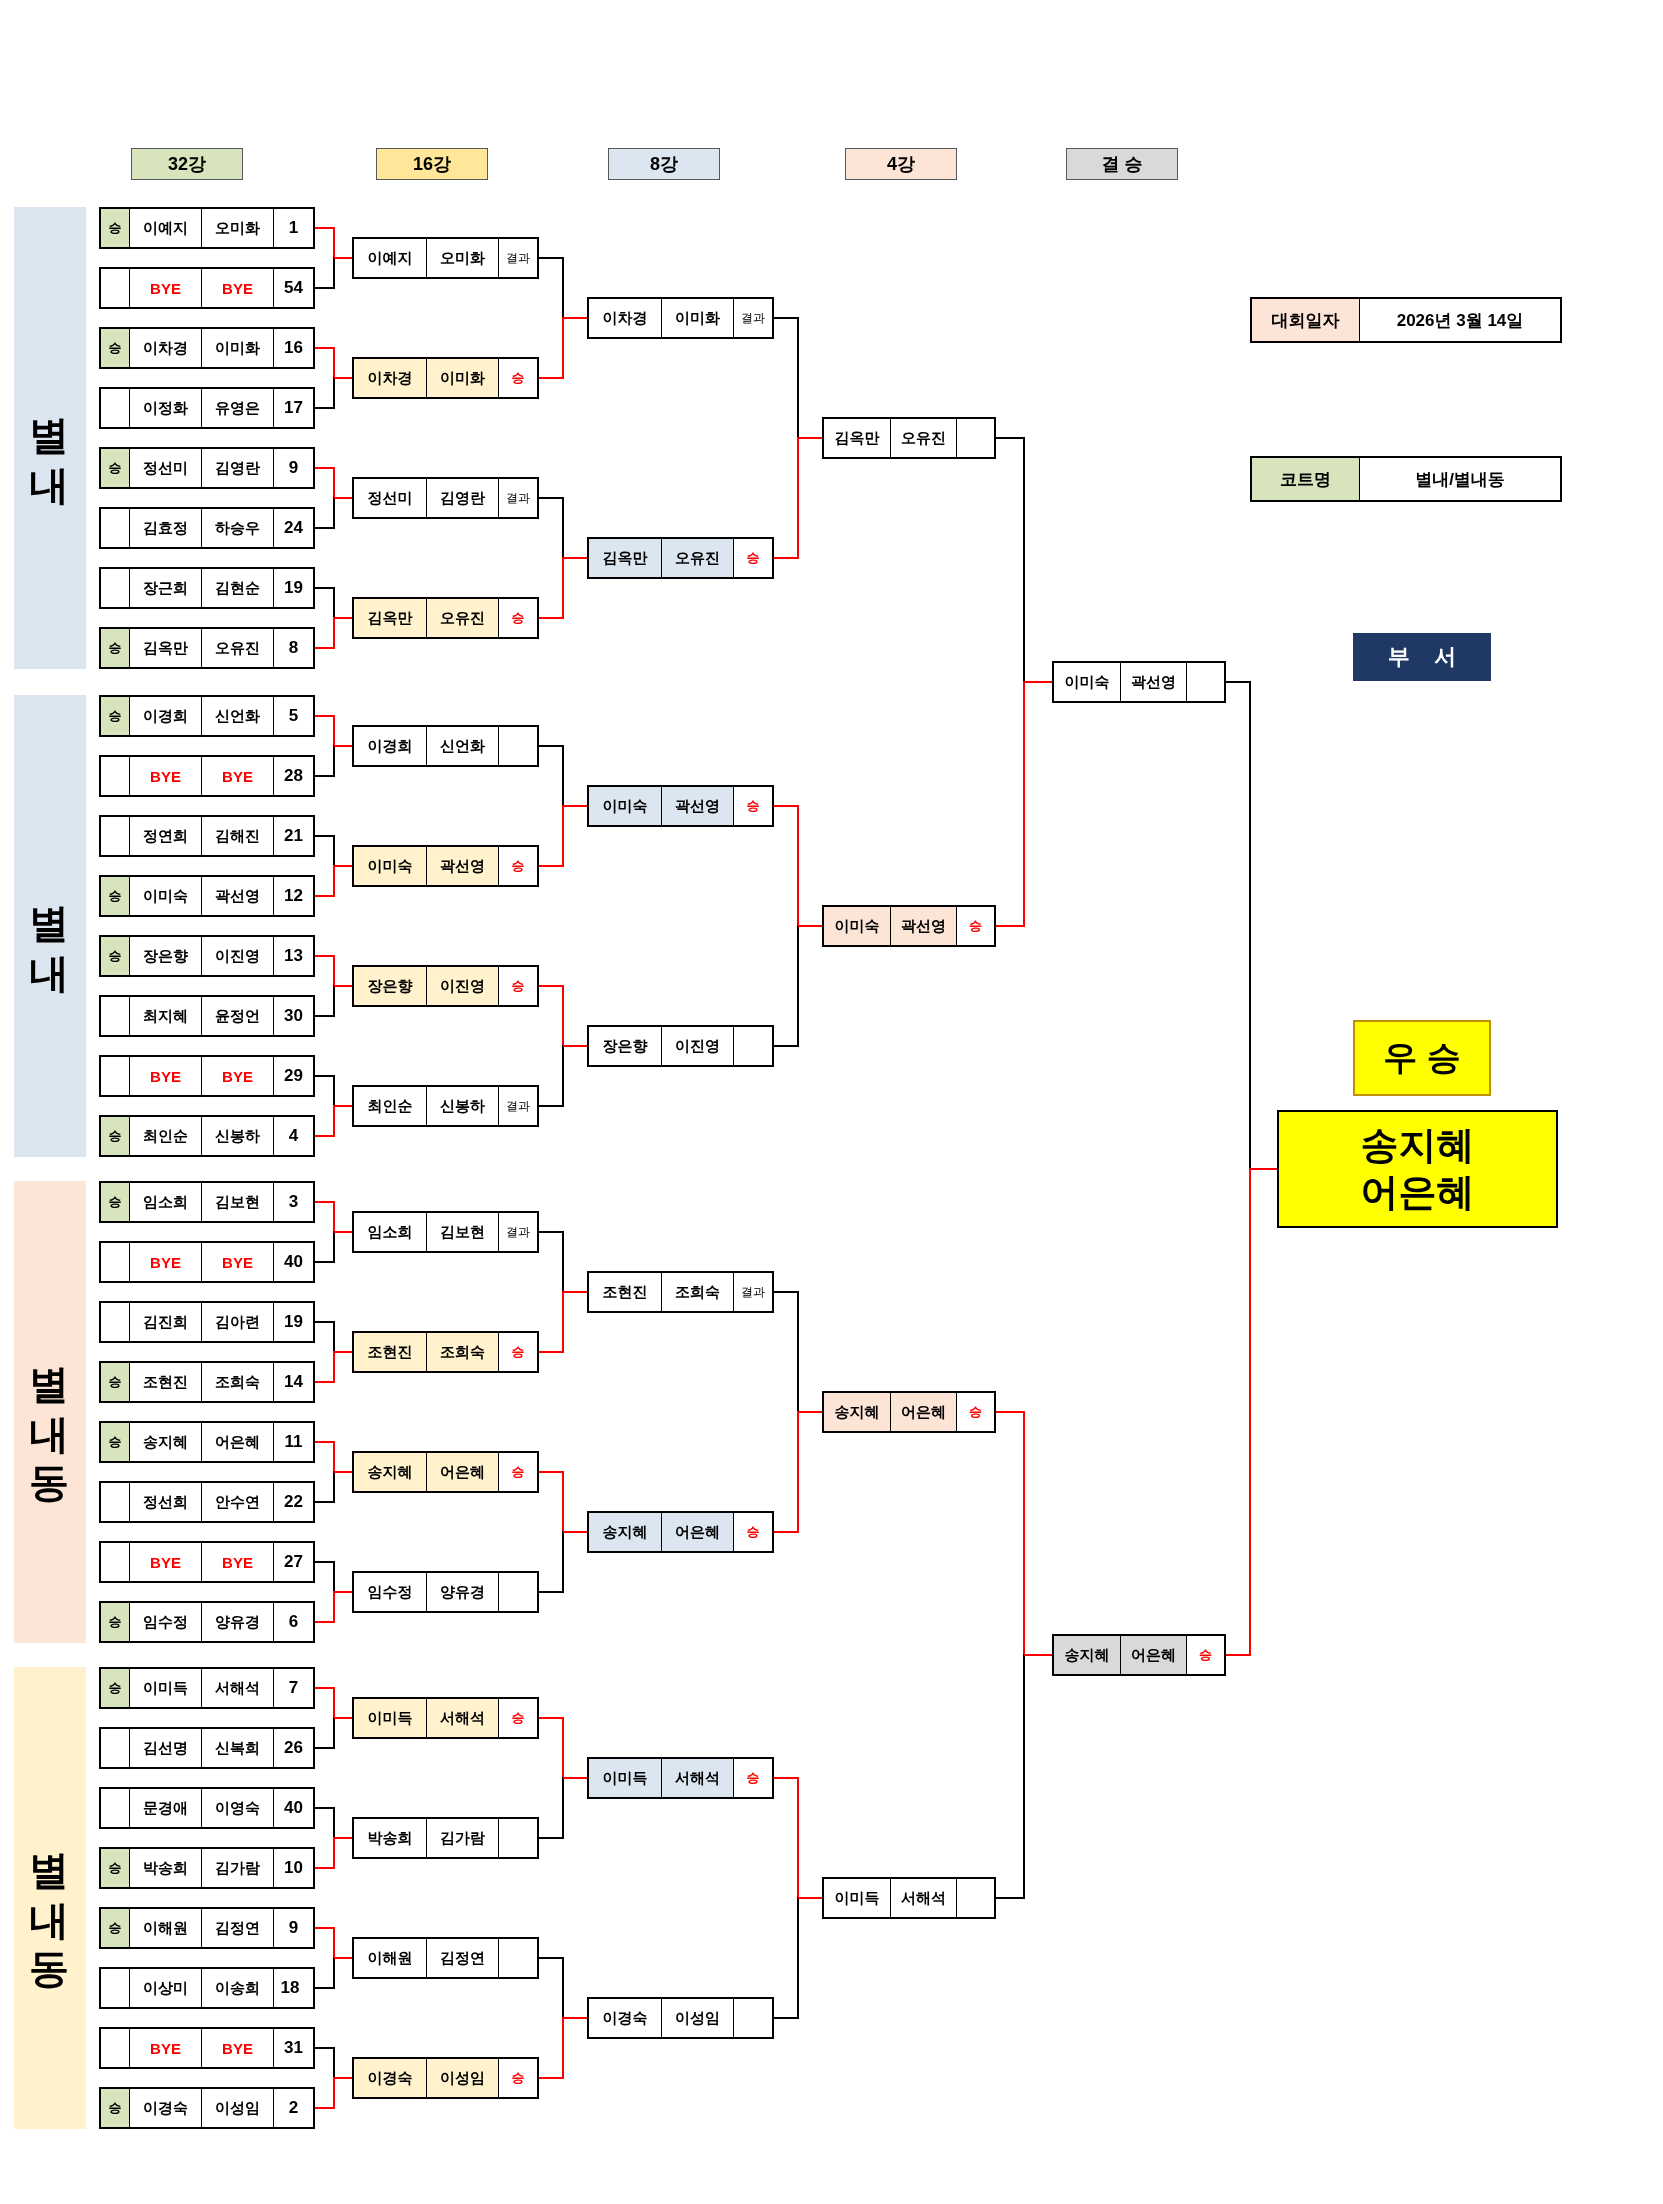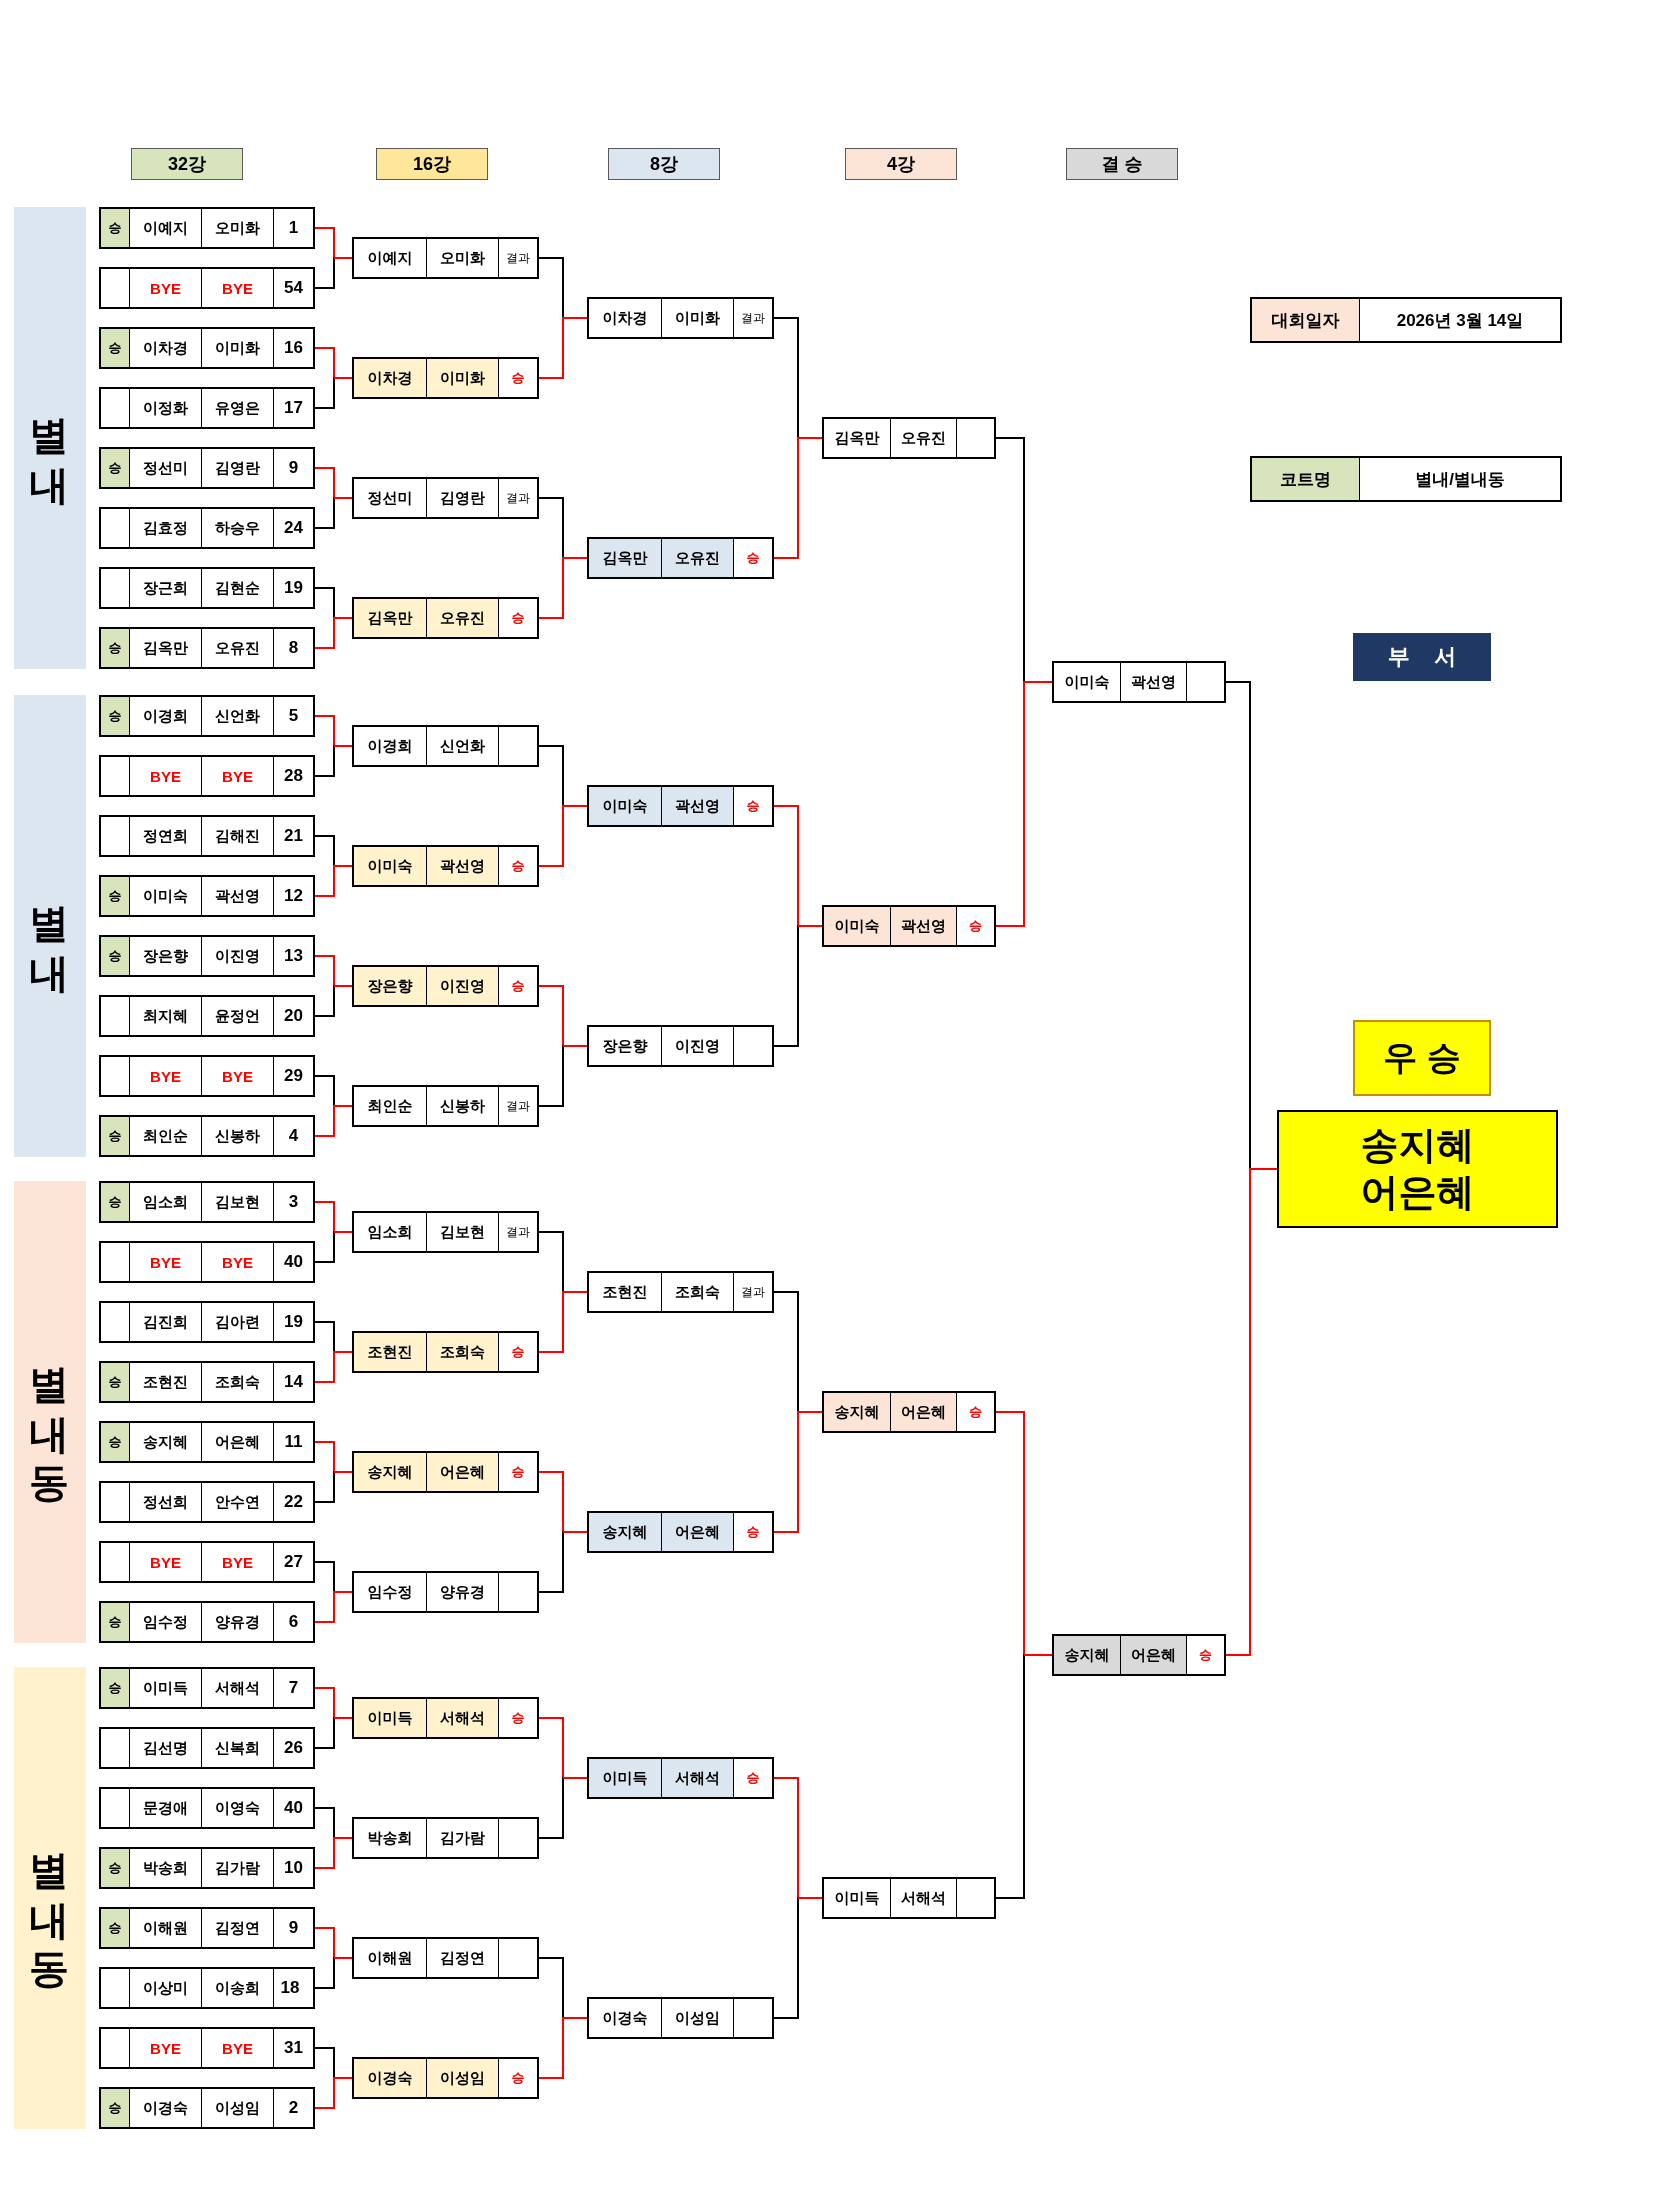--- a/index.html
+++ b/index.html
@@ -147,21 +147,21 @@
       <div class="mbox" style="left: 99px; top: 935px; width: 216px; height: 42px;">
         <div class="mcell wincell" style="width: 28px; background: rgb(216, 228, 188);">승</div>
         <div class="mcell" style="width: 72px;">장은향</div>
         <div class="mcell" style="width: 72px;">이진영</div>
         <div class="mcell seed" style="width: 40px;">13</div>
       </div>
       <div class="mbox" style="left: 99px; top: 995px; width: 216px; height: 42px;">
         <div class="mcell wincell" style="width: 28px;"></div>
         <div class="mcell" style="width: 72px;">최지혜</div>
         <div class="mcell" style="width: 72px;">윤정언</div>
-        <div class="mcell seed" style="width: 40px;">20</div>
+        <div class="mcell seed" style="width: 40px;">30</div>
       </div>
       <div class="mbox" style="left: 99px; top: 1055px; width: 216px; height: 42px;">
         <div class="mcell wincell" style="width: 28px;"></div>
         <div class="mcell bye" style="width: 72px;">BYE</div>
         <div class="mcell bye" style="width: 72px;">BYE</div>
         <div class="mcell seed" style="width: 40px;">29</div>
       </div>
       <div class="mbox" style="left: 99px; top: 1115px; width: 216px; height: 42px;">
         <div class="mcell wincell" style="width: 28px; background: rgb(216, 228, 188);">승</div>
         <div class="mcell" style="width: 72px;">최인순</div>

